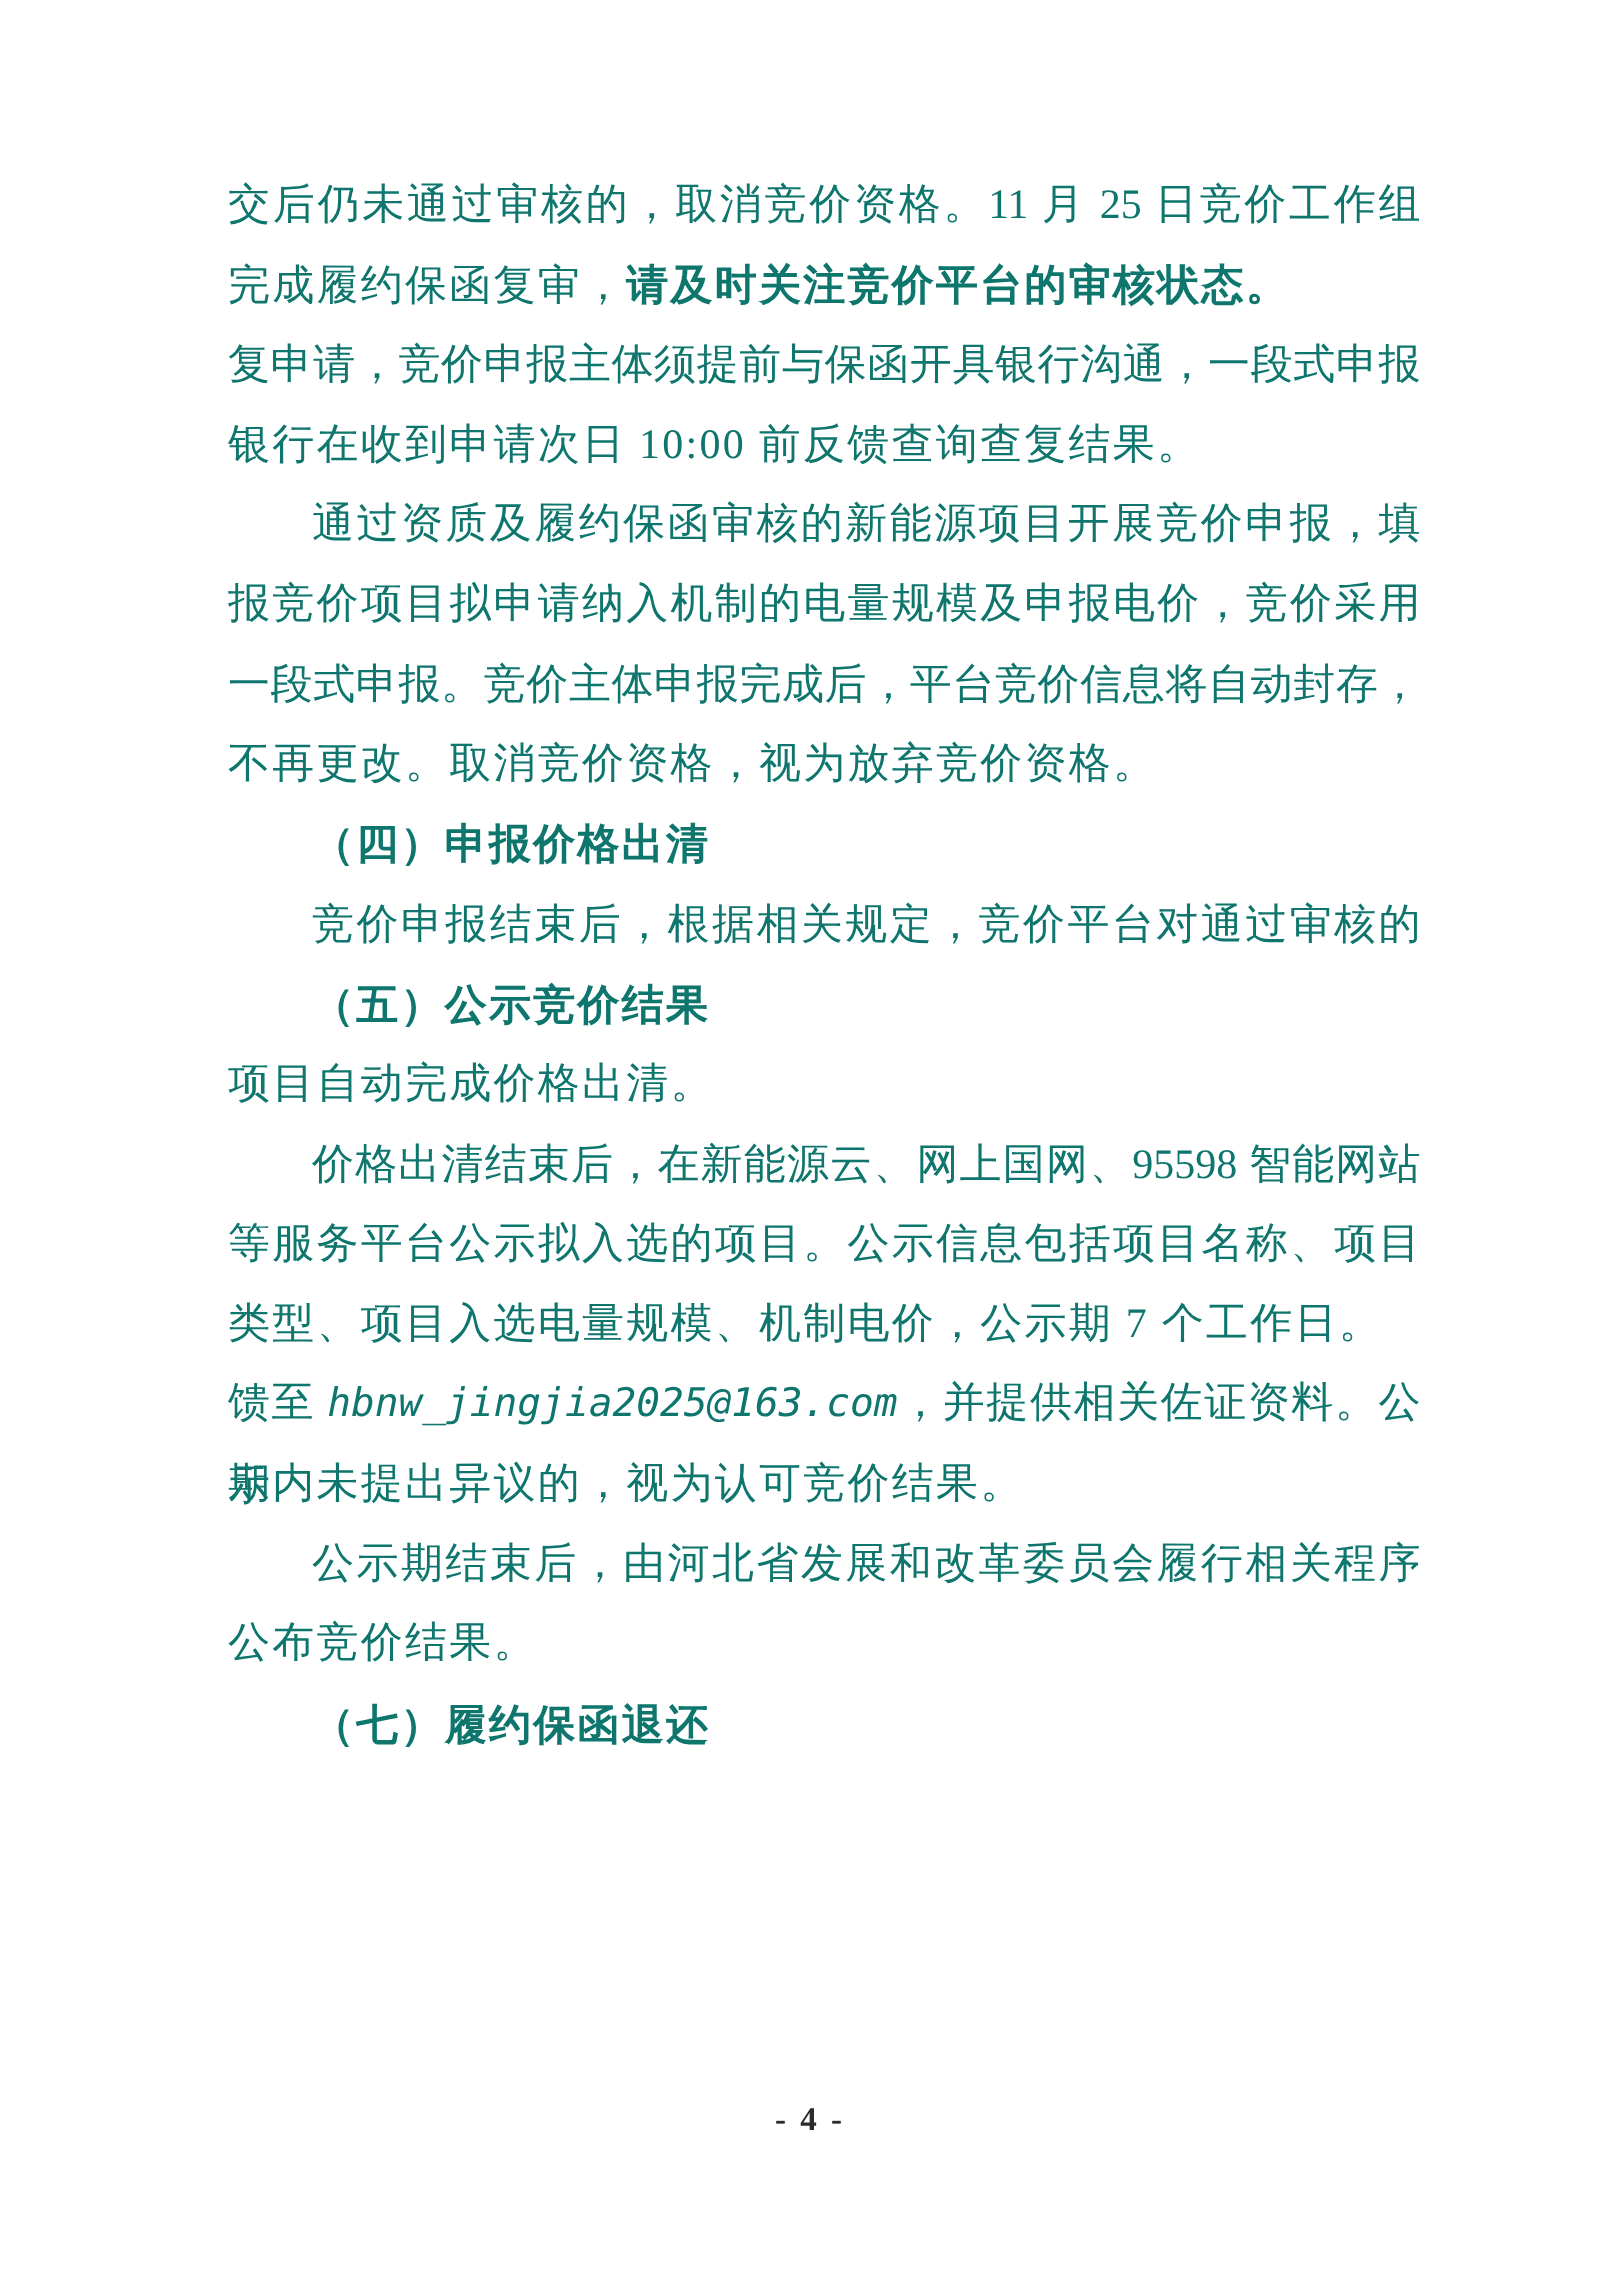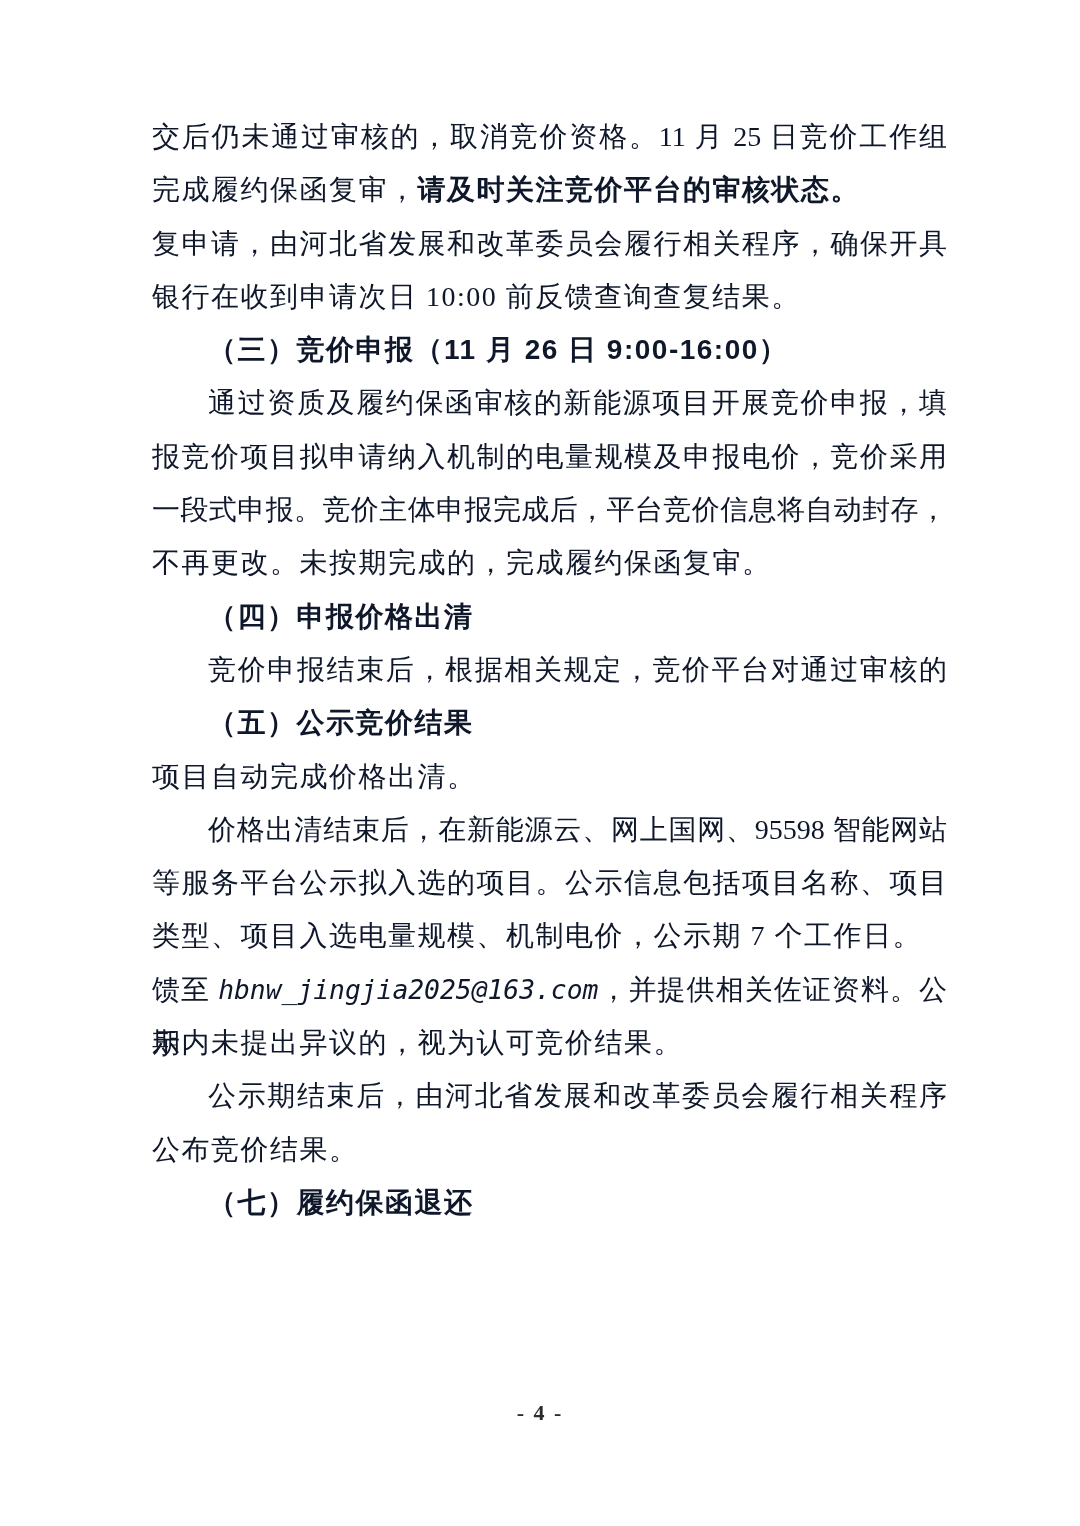--- a/index.html
+++ b/index.html
@@ -15,21 +15,21 @@
     color: #212121;
     overflow: hidden;
   }
   .content {
     position: absolute;
     left: 152px;
     top: 110px;
     width: 795px;
     font-family: "Liberation Serif", "DejaVu Serif", serif;
     font-size: 28px;
-    color: #0f172a;
+    color: #0f766e;
   }
   .line {
     height: 53.3px;
     line-height: 53.3px;
     letter-spacing: 1.5px;
     white-space: nowrap;
   }
   .line.fill {
     letter-spacing: 0;
     white-space: normal;
@@ -69,27 +69,26 @@
     color: #2b2b2b;
   }
 </style>
 </head>
 <body>
 
 <div class="page">
   <div class="content">
       <div class="line fill"><span class="run">交后仍未通过审核的，取消竞价资格。11 月 25 日竞价工作组</span></div>
       <div class="line"><span class="run">完成履约保函复审，</span><span class="run bold">请及时关注竞价平台的审核状态。</span></div>
-      <div class="line fill"><span class="run">复申请，由河北省发展和改革委员会履行相关程序，确保开具</span></div>
+      <div class="line fill"><span class="run">复申请，竞价申报主体须提前与保函开具银行沟通，一段式申报</span></div>
       <div class="line"><span class="run">银行在收到申请次日 10:00 前反馈查询查复结果。</span></div>
-      <div class="line indent heading"><span class="run bold">（三）竞价申报（11 月 26 日 9:00-16:00）</span></div>
       <div class="line indent fill"><span class="run">通过资质及履约保函审核的新能源项目开展竞价申报，填</span></div>
       <div class="line fill"><span class="run">报竞价项目拟申请纳入机制的电量规模及申报电价，竞价采用</span></div>
       <div class="line fill"><span class="run">一段式申报。竞价主体申报完成后，平台竞价信息将自动封存，</span></div>
-      <div class="line"><span class="run">不再更改。未按期完成的，完成履约保函复审。</span></div>
+      <div class="line"><span class="run">不再更改。取消竞价资格，视为放弃竞价资格。</span></div>
       <div class="line indent heading"><span class="run bold">（四）申报价格出清</span></div>
       <div class="line indent fill"><span class="run">竞价申报结束后，根据相关规定，竞价平台对通过审核的</span></div>
       <div class="line indent heading"><span class="run bold">（五）公示竞价结果</span></div>
       <div class="line"><span class="run">项目自动完成价格出清。</span></div>
       <div class="line indent fill"><span class="run">价格出清结束后，在新能源云、网上国网、95598 智能网站</span></div>
       <div class="line fill"><span class="run">等服务平台公示拟入选的项目。公示信息包括项目名称、项目</span></div>
       <div class="line"><span class="run">类型、项目入选电量规模、机制电价，公示期 7 个工作日。</span></div>
       <div class="line fill"><span class="run">馈至 </span><span class="run mono">hbnw_jingjia2025@163.com</span><span class="run">，并提供相关佐证资料。公示</span></div>
       <div class="line"><span class="run">期内未提出异议的，视为认可竞价结果。</span></div>
       <div class="line indent fill"><span class="run">公示期结束后，由河北省发展和改革委员会履行相关程序</span></div>

